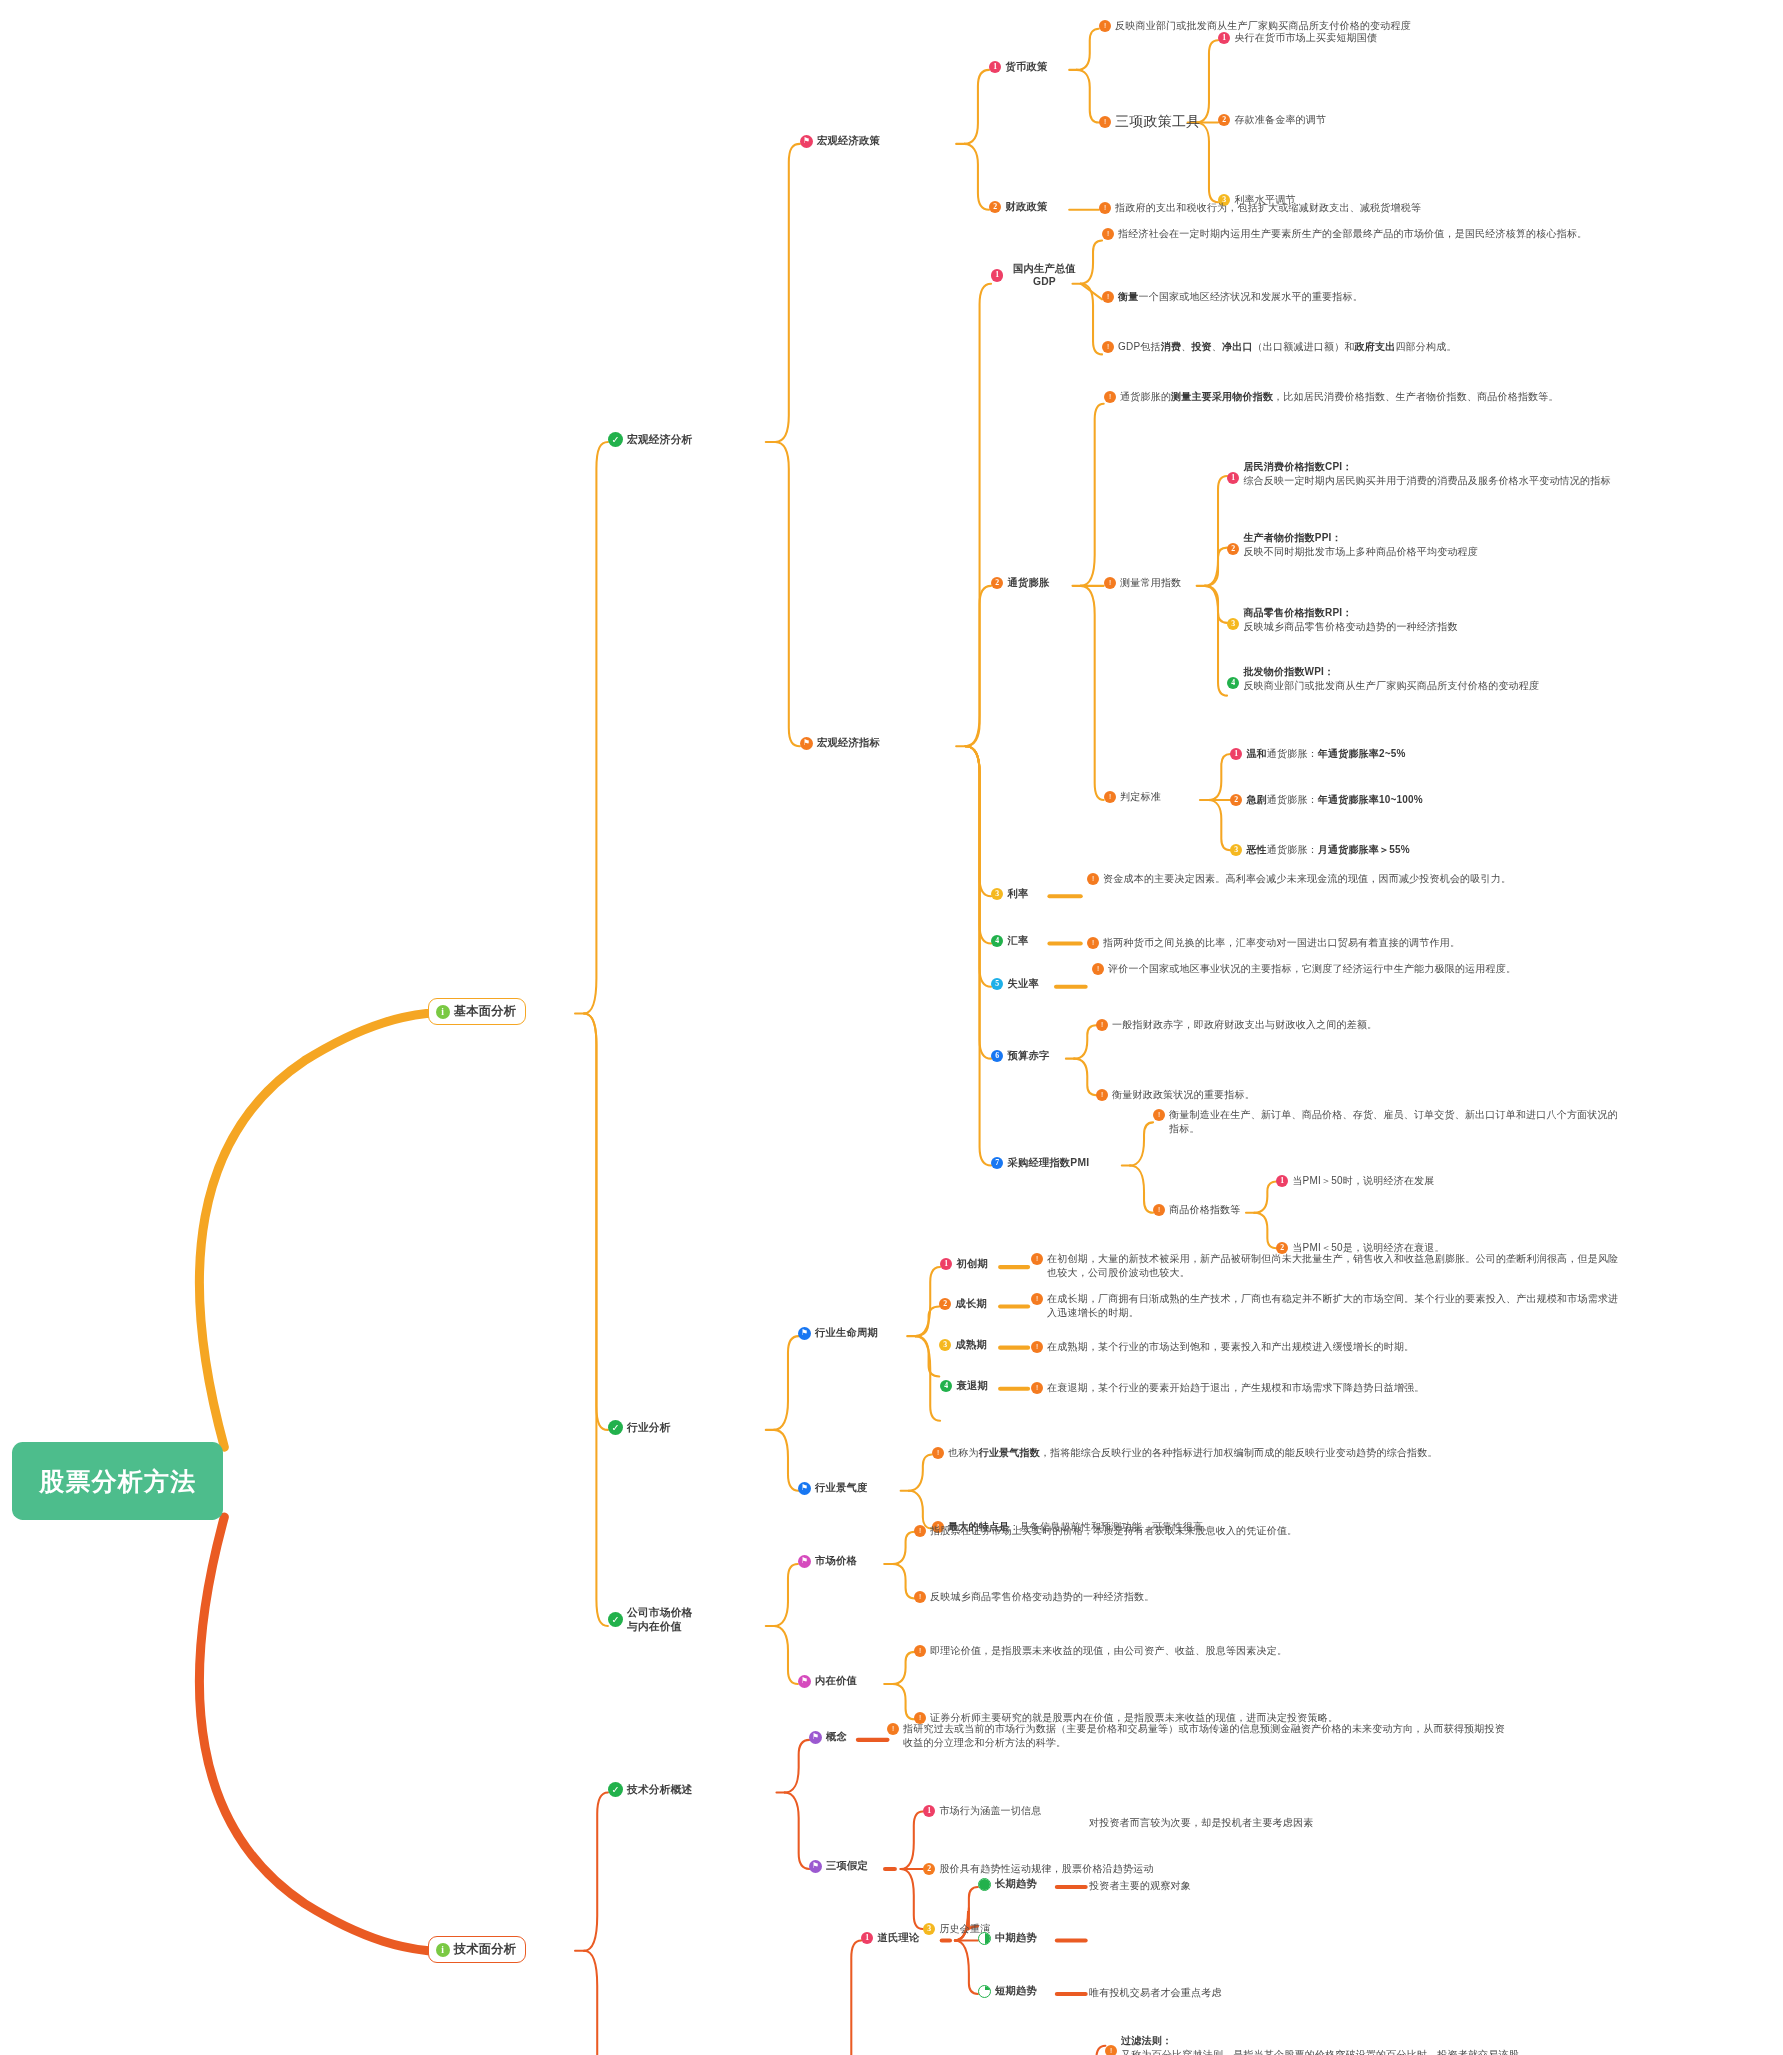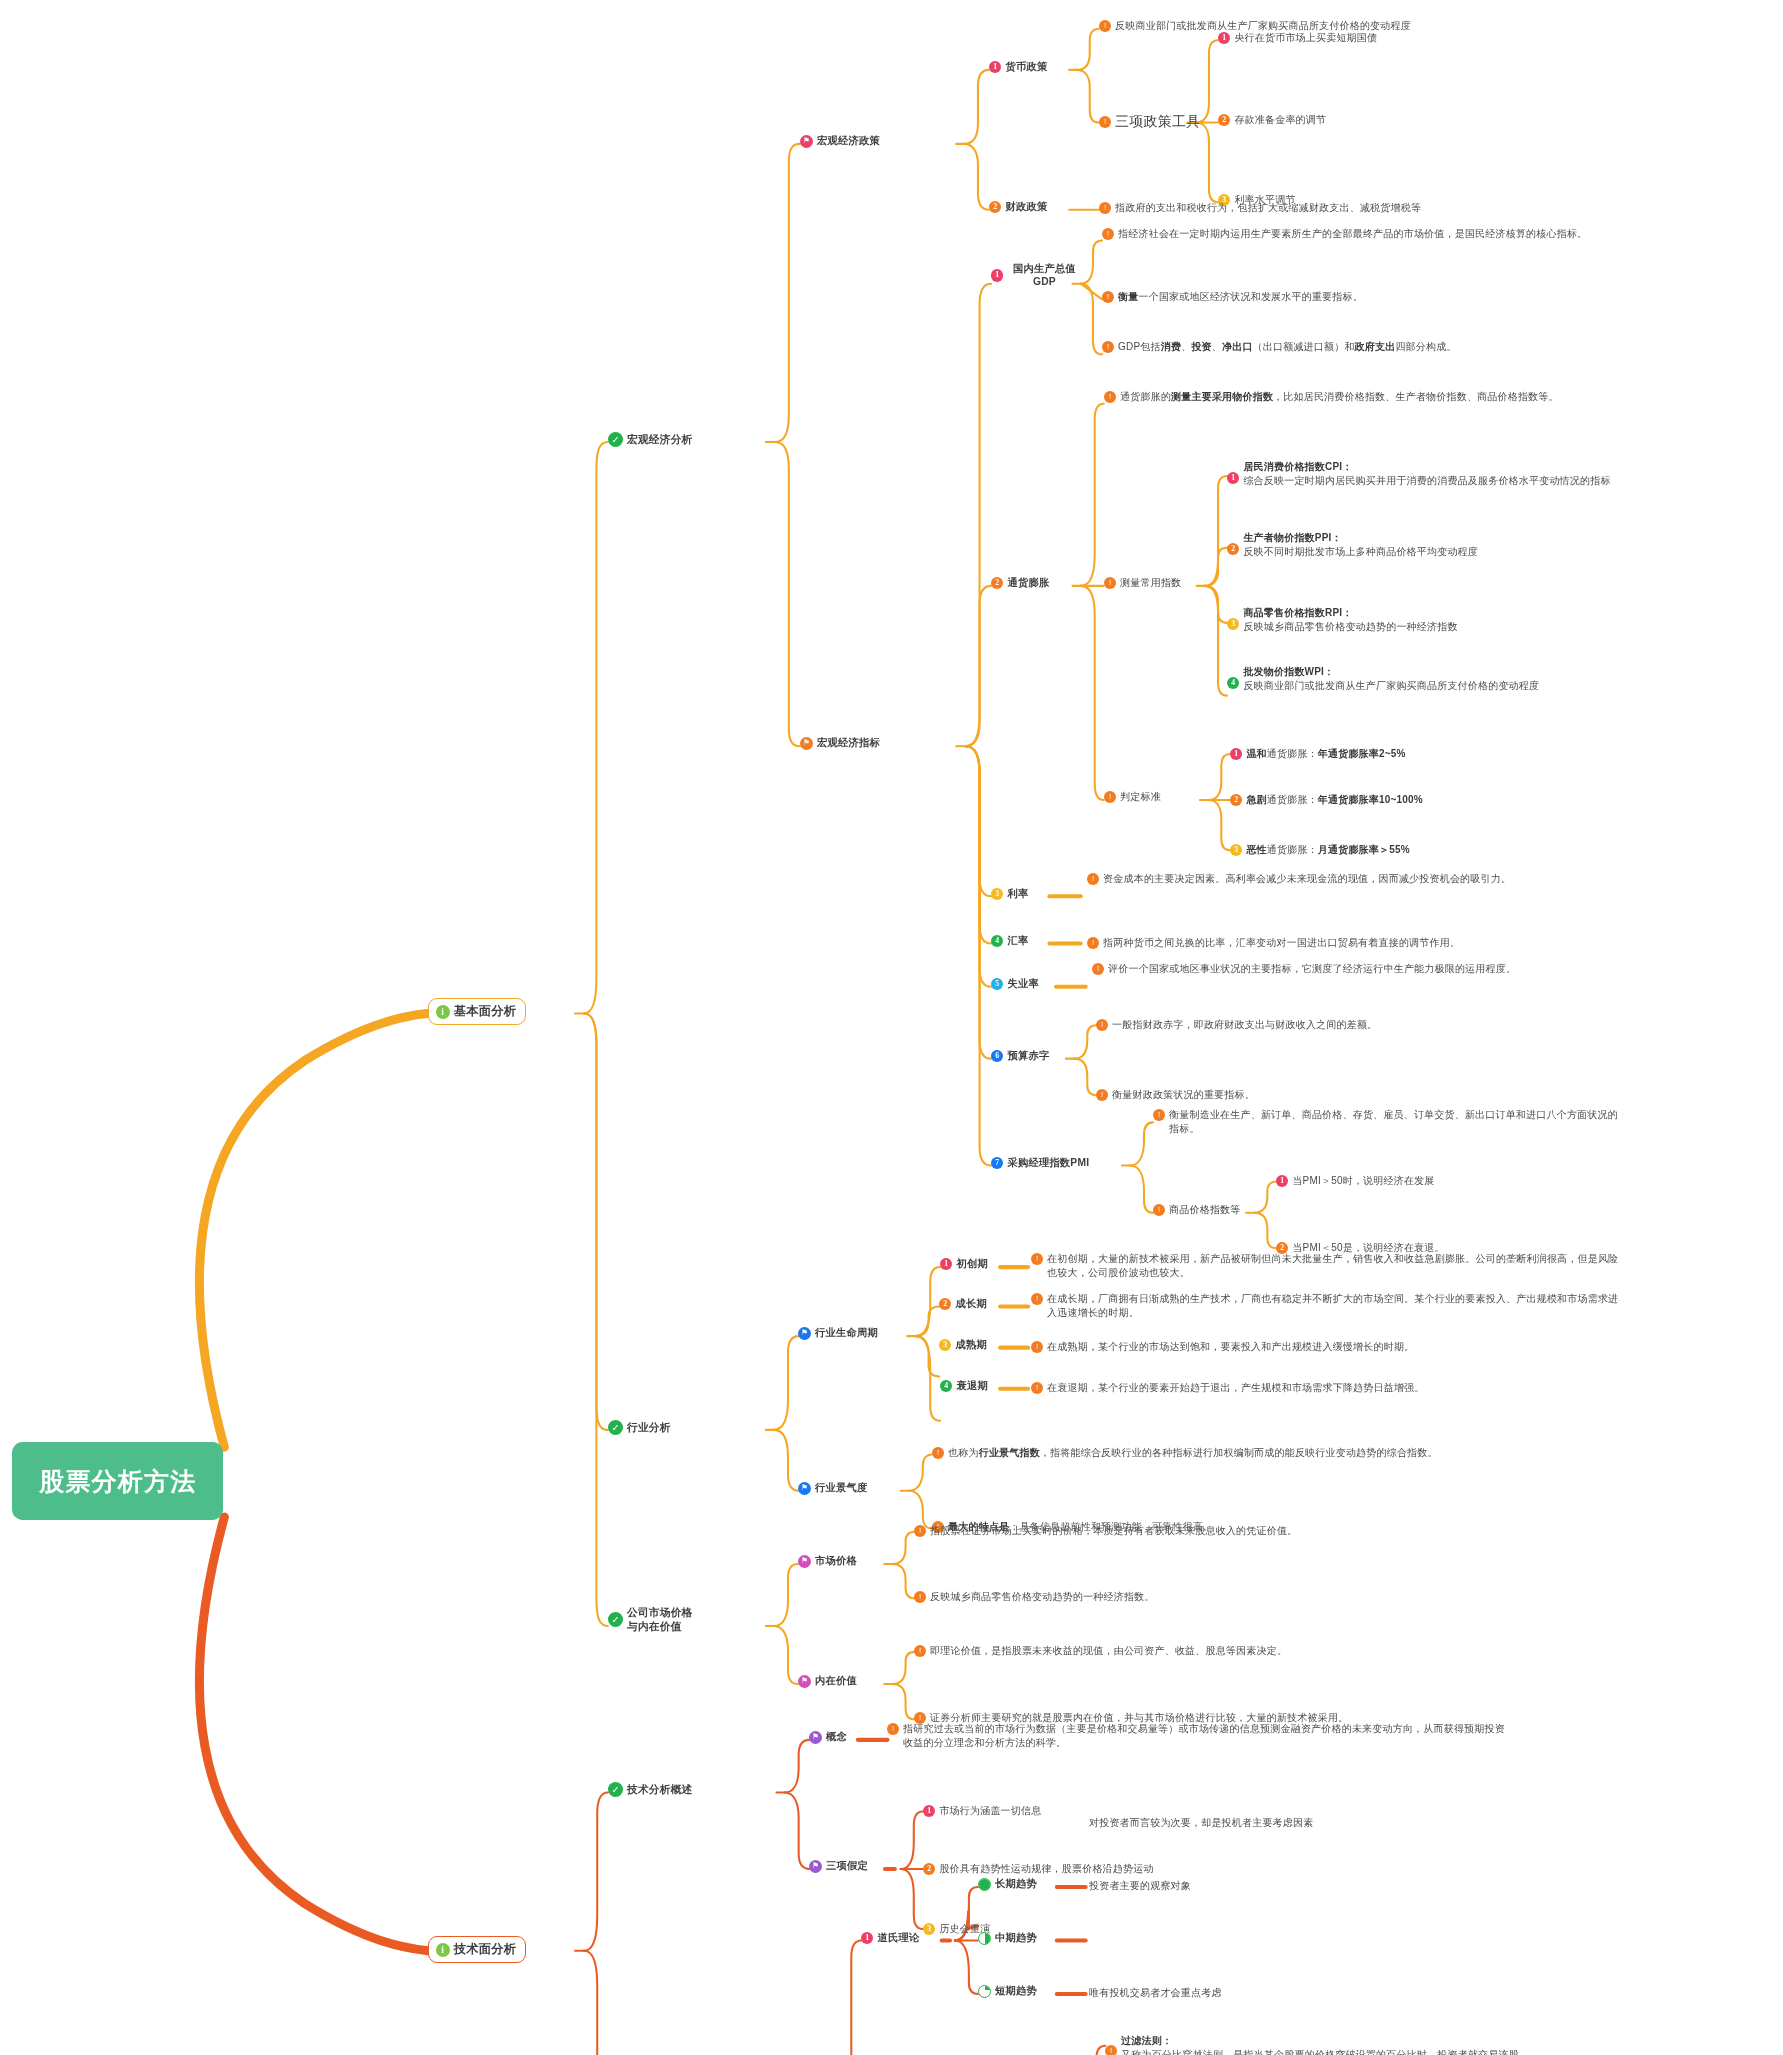--- a/index.html
+++ b/index.html
@@ -483,21 +483,21 @@
 <div class="node leaf" style="left:914px; top:1590px; width:658px;">
   <span class="ic ic-bulb">!</span>
   <span class="txt">反映城乡商品零售价格变动趋势的一种经济指数。</span>
 </div>
 <div class="node leaf" style="left:914px; top:1644px; width:674px;">
   <span class="ic ic-bulb">!</span>
   <span class="txt">即理论价值，是指股票未来收益的现值，由公司资产、收益、股息等因素决定。</span>
 </div>
 <div class="node leaf" style="left:914px; top:1711px; width:683px;">
   <span class="ic ic-bulb">!</span>
-  <span class="txt">证券分析师主要研究的就是股票内在价值，并与其市场价格进行比较，大量的新技术被采用。</span>
+  <span class="txt">证券分析师主要研究的就是股票内在价值，是指股票未来收益的现值，进而决定投资策略。</span>
 </div>
 
 <div class="node leaf" style="left:887px; top:1722px; width:625px;">
   <span class="ic ic-bulb">!</span>
   <span class="txt">指研究过去或当前的市场行为数据（主要是价格和交易量等）或市场传递的信息预测金融资产价格的未来变动方向，从而获得预期投资收益的分立理念和分析方法的科学。</span>
 </div>
 <div class="node leaf" style="left:923px; top:1804px; width:493px;">
   <span class="ic ic-num" style="background:#ee3f66">1</span>
   <span class="txt">市场行为涵盖一切信息</span>
 </div>

